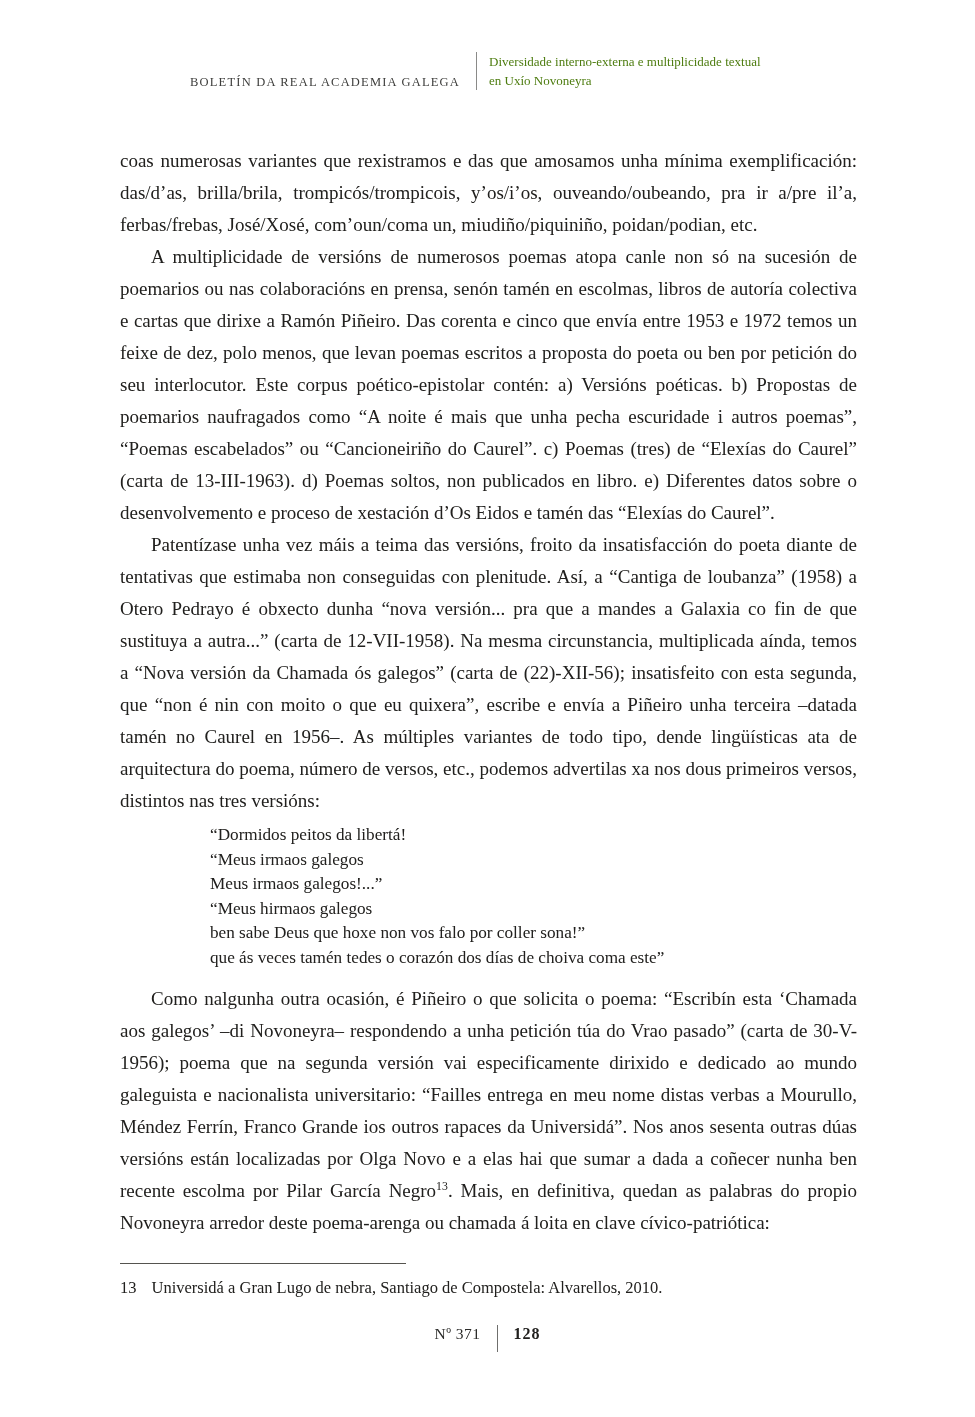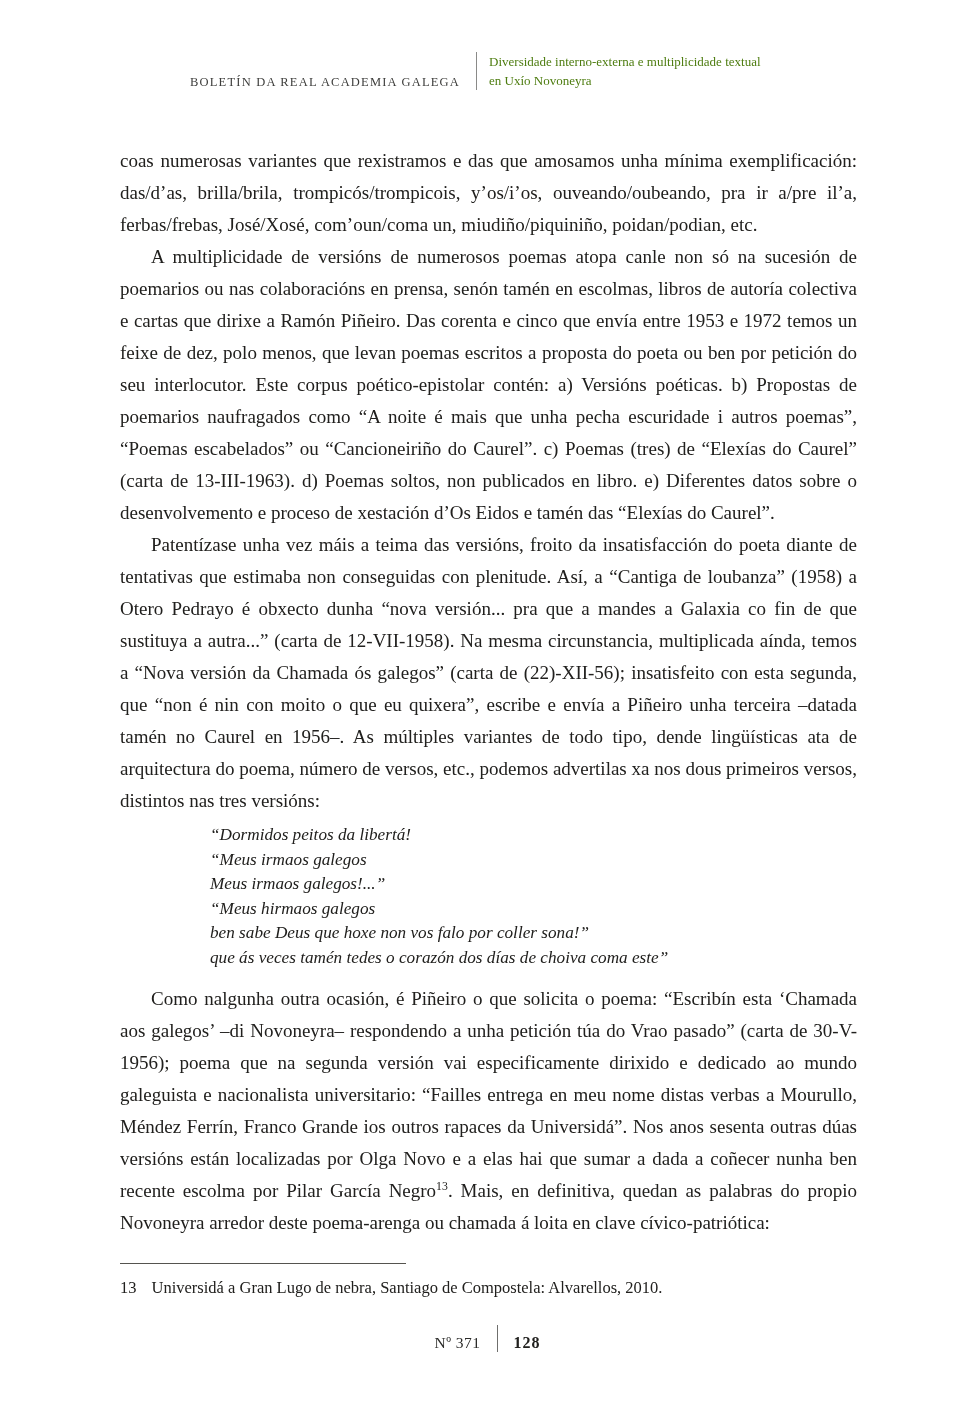--- a/index.html
+++ b/index.html
@@ -11,28 +11,28 @@
   .page-header{position:absolute;top:52px;left:190px;display:flex;align-items:flex-end}
   .journal-name{font-size:12.5px;letter-spacing:1.2px;color:#3d3d3b;white-space:nowrap;margin-right:16px}
   .header-divider{width:1px;align-self:stretch;background:#8a8a88;margin-right:12px}
   .article-title{font-size:13px;line-height:19px;color:#4d7c0f;max-width:345px}
   
   .article-body{position:absolute;top:145px;left:120px;width:737px}
   .para{font-size:19px;line-height:32px;text-align:justify;margin:0;hyphens:auto}
   .para.indent{text-indent:31px}
   .it{}
   .sup{vertical-align:super;font-size:62%;line-height:0}
-  .poem{margin:6px 0 12px 90px;font-style:italic;font-size:17.2px;line-height:24.6px}
+  .poem{margin:6px 0 12px 90px;font-size:17.2px;line-height:24.6px}
   .poem-line{white-space:pre}
   
   .footnote-rule{position:absolute;top:1263px;left:120px;width:286px;height:1px;background:#55544f}
   .footnote{position:absolute;top:1276px;left:120px;width:737px;font-size:16.5px;line-height:24px;display:flex}
   .fn-num{margin-right:15px}
   
-  .page-footer{position:absolute;top:1325px;left:0;width:975px;display:flex;justify-content:center;align-items:flex-end}
+  .page-footer{position:absolute;top:1325px;left:0;width:975px;display:flex;justify-content:center;align-items:flex-start}
   .footer-issue{font-size:15.5px;color:#2b2b29;letter-spacing:.5px;margin-right:16px}
   .footer-divider{width:1px;height:27px;background:#6f6f6d;margin-right:16px}
   .footer-page{font-size:16px;font-weight:bold;letter-spacing:1px}
 </style>
 </head>
 <body>
 
 <div class="page">
 
   <header class="page-header">

